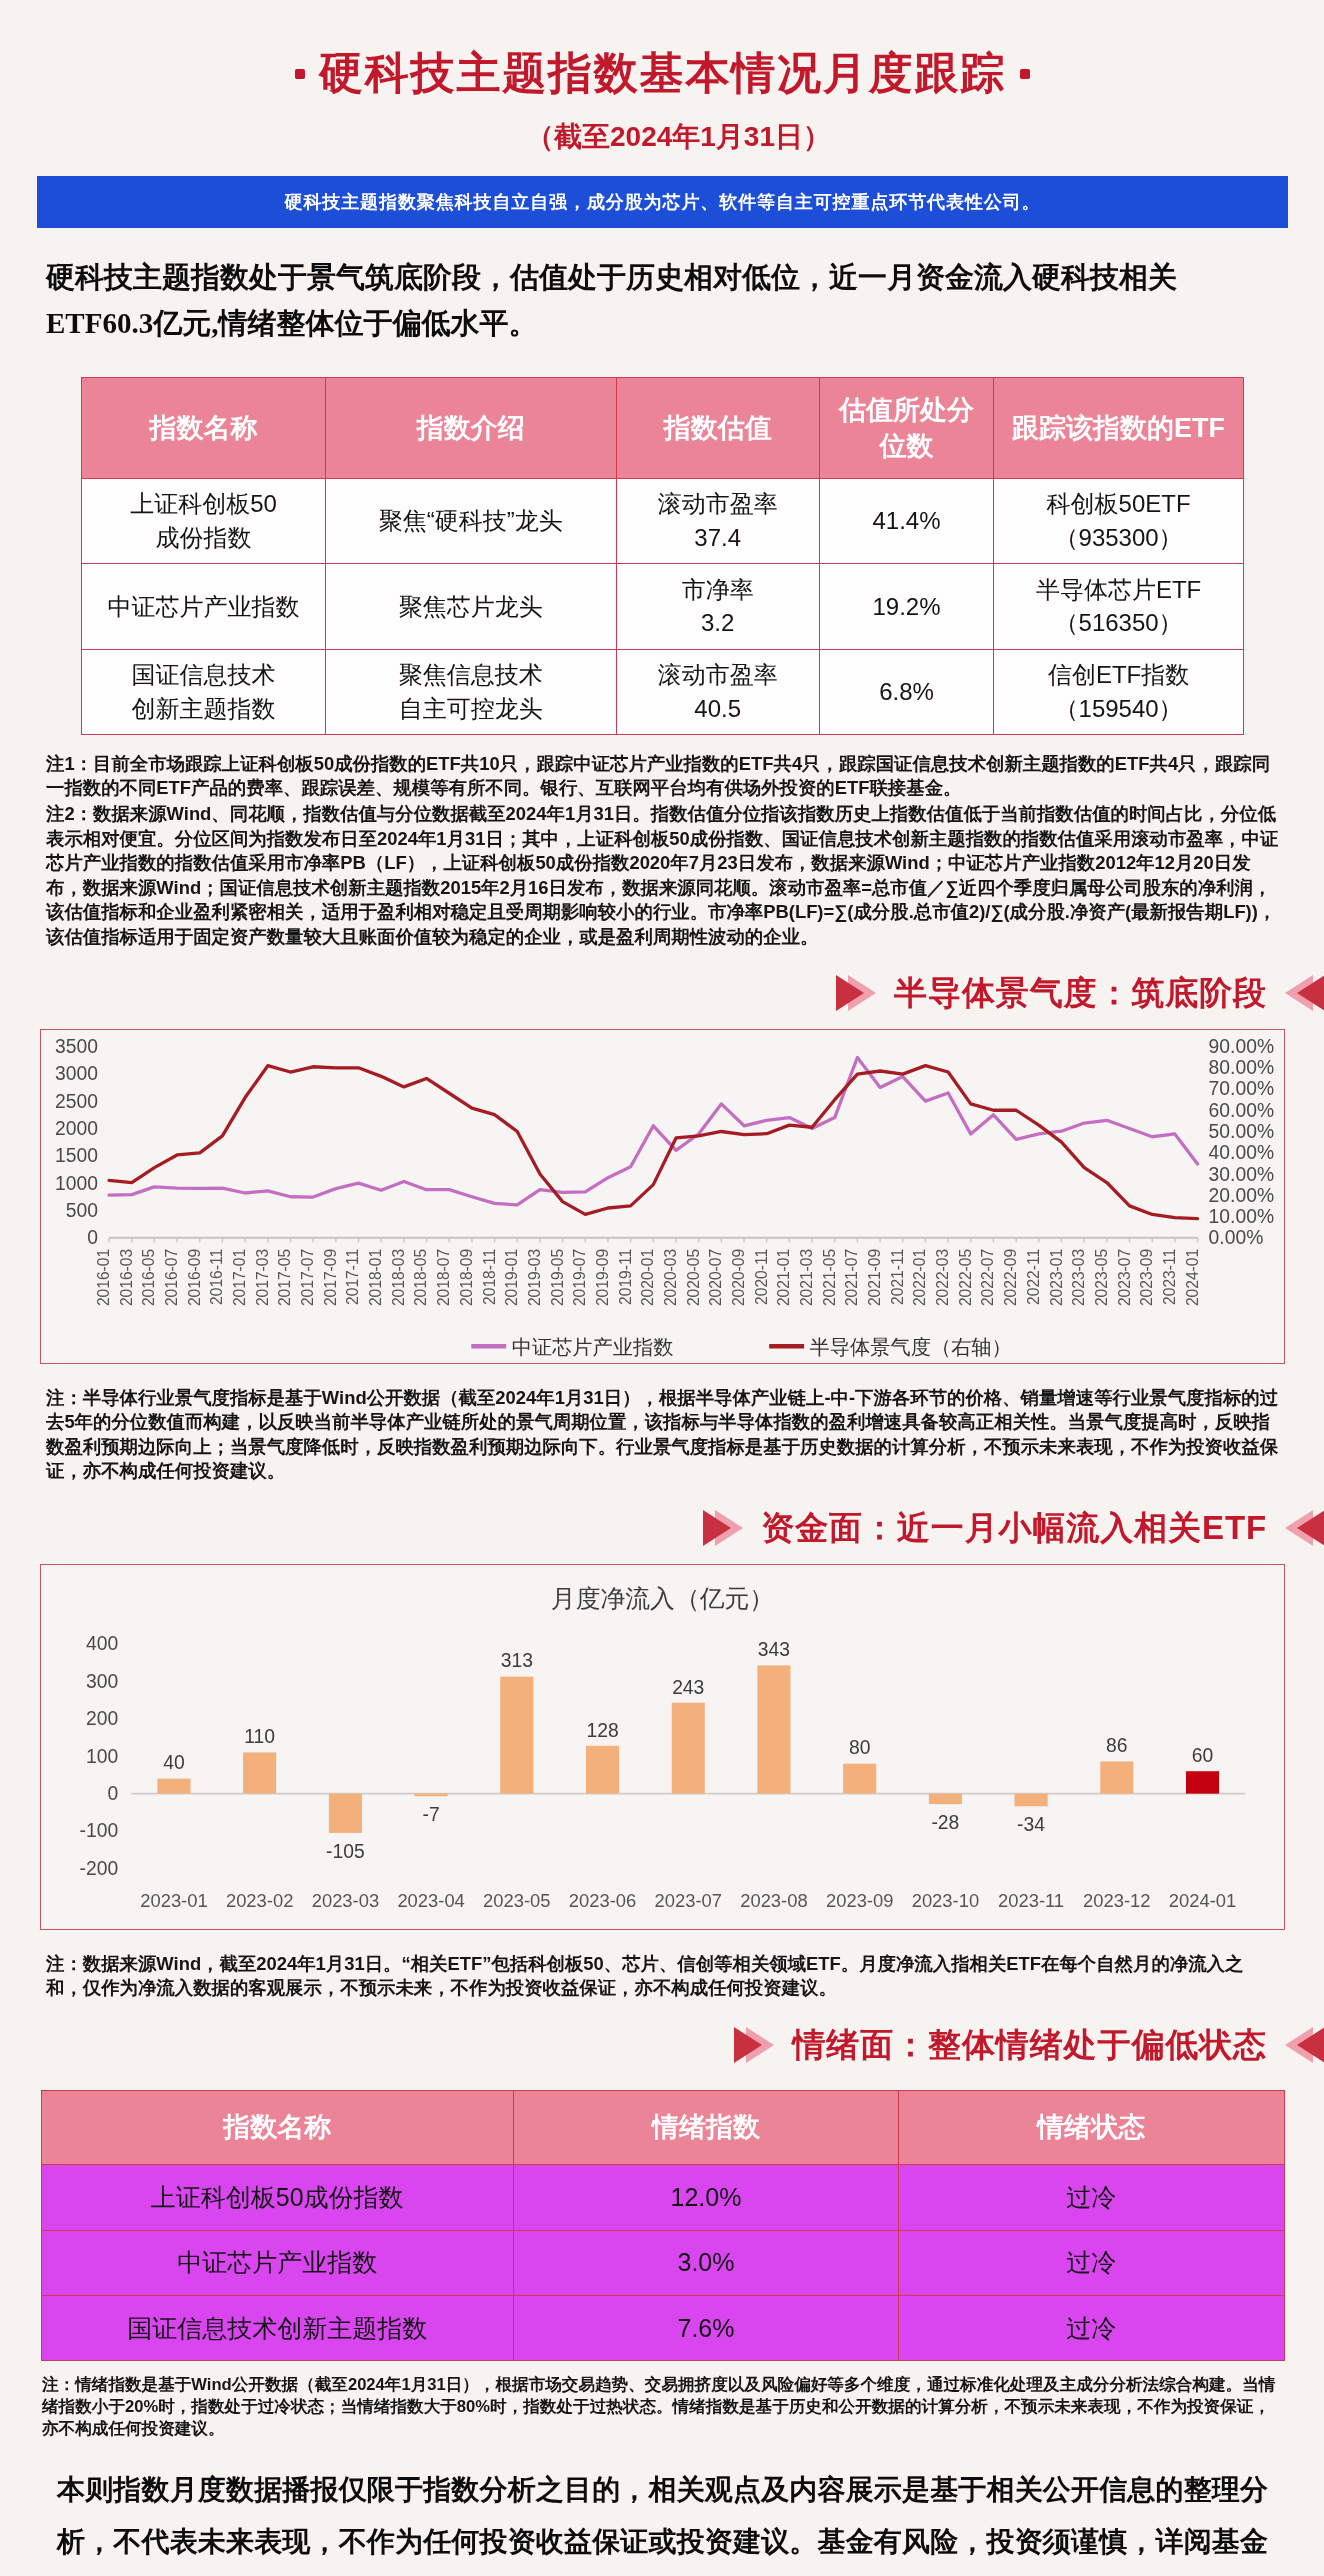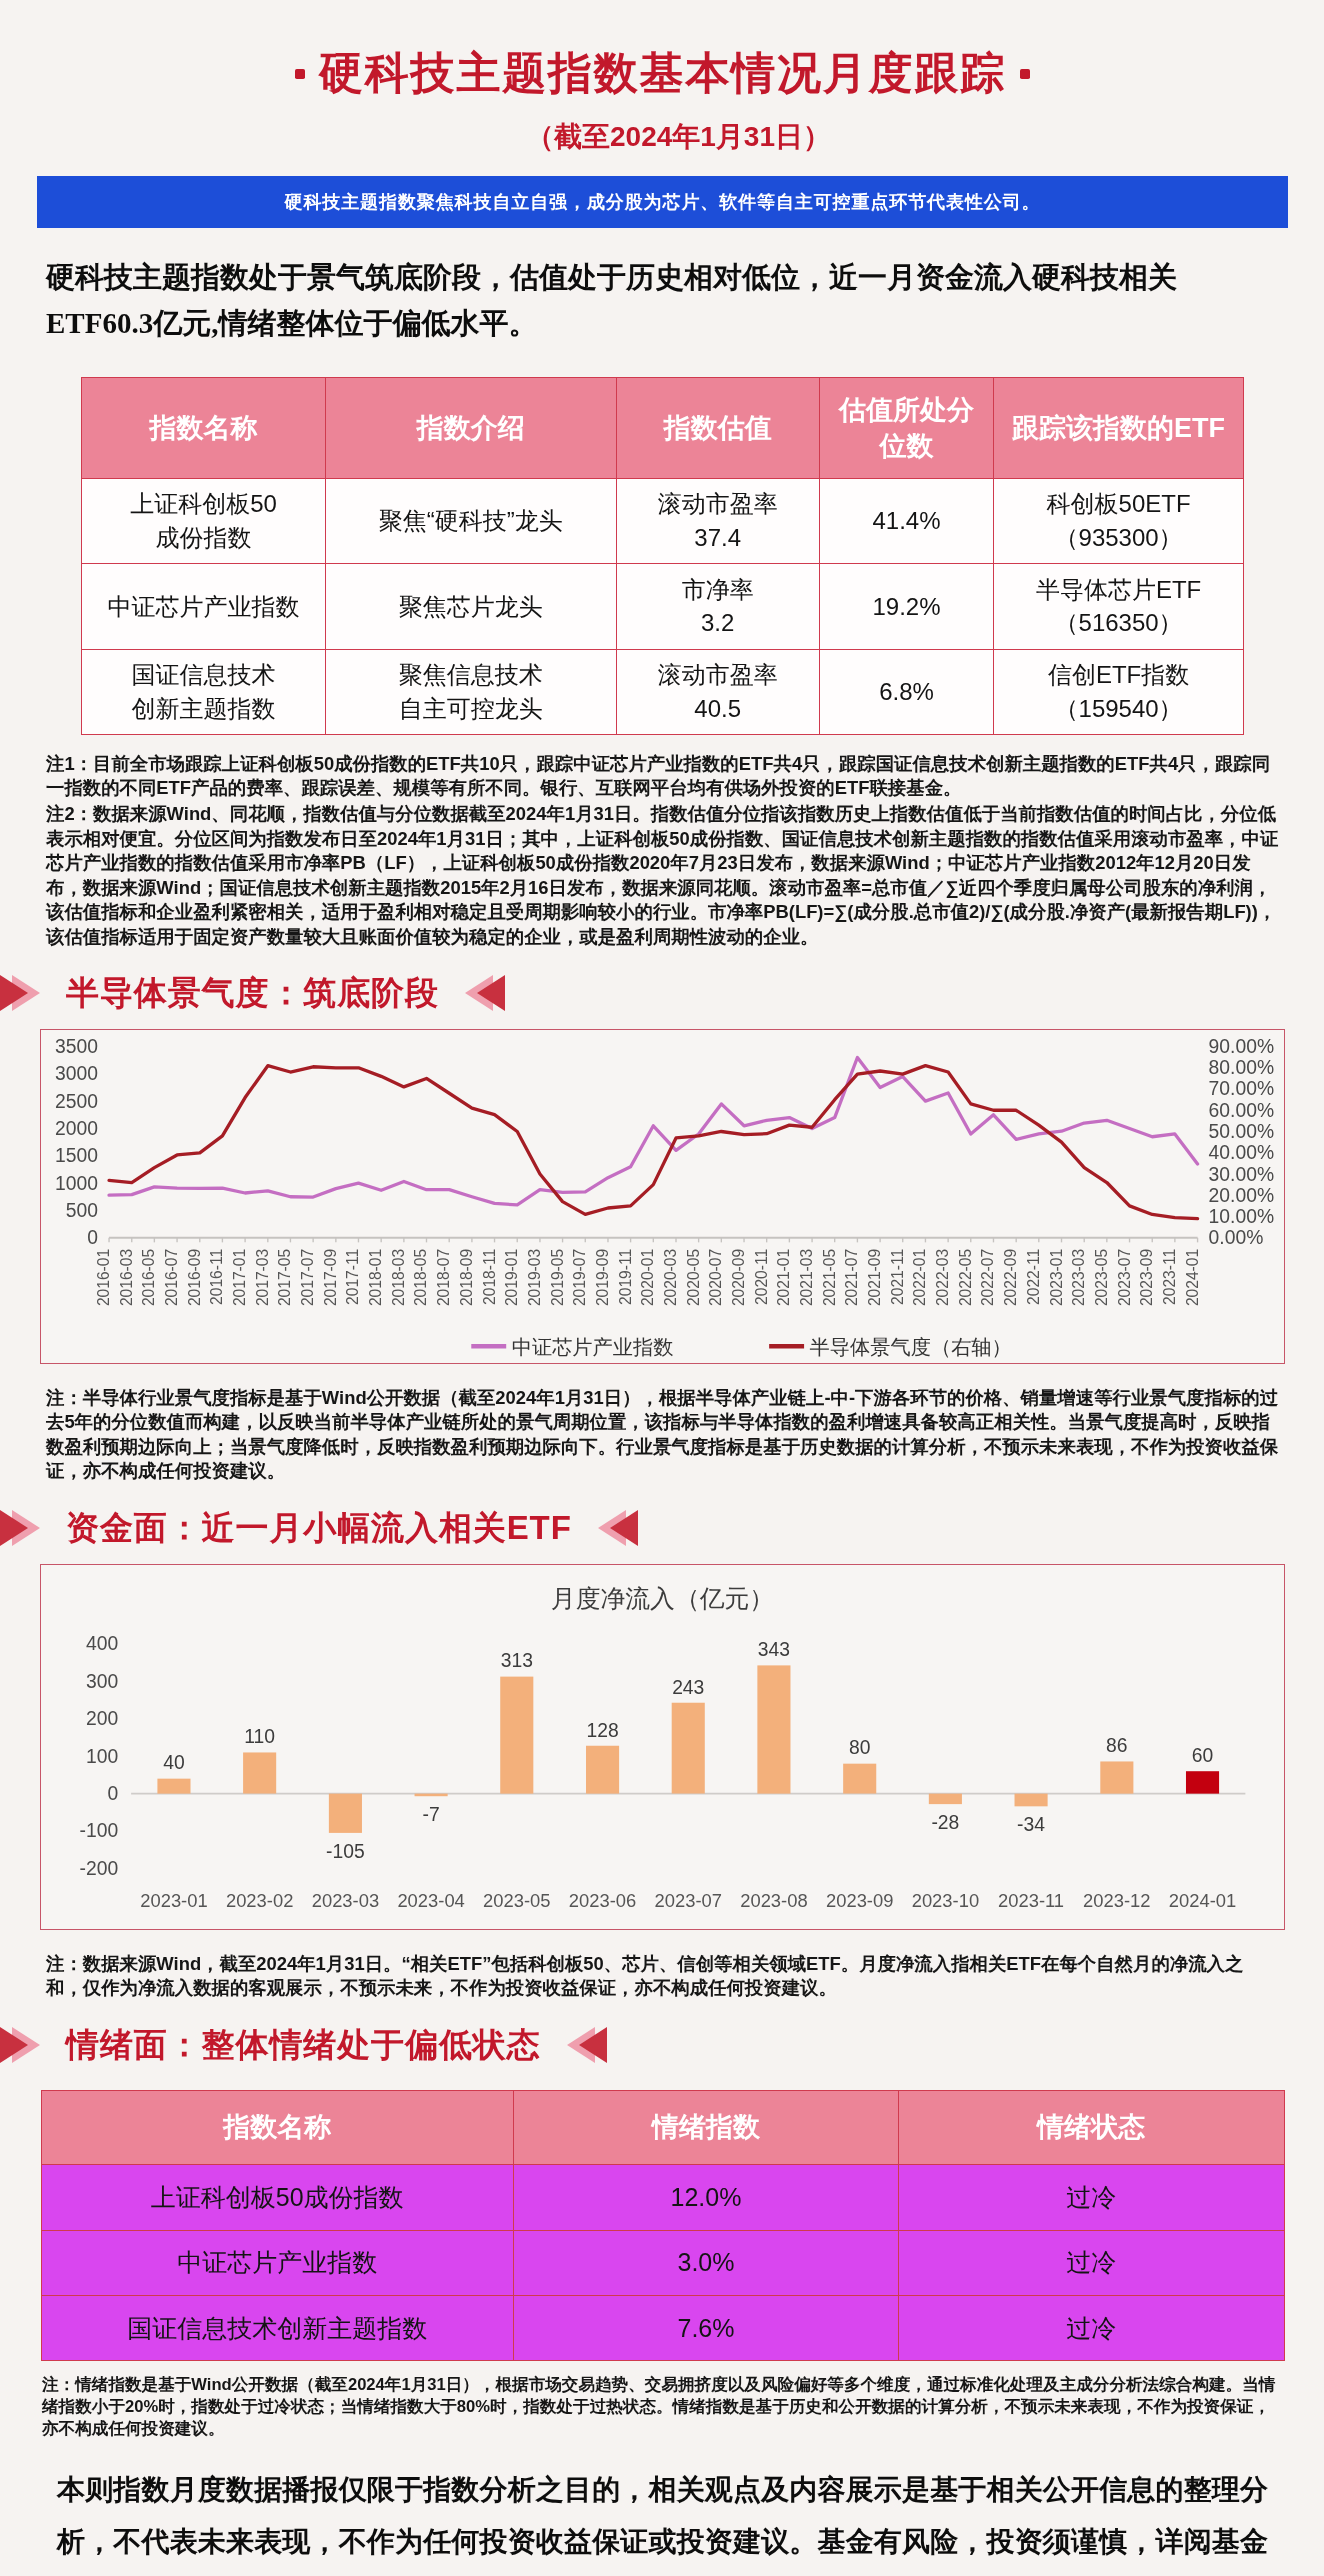--- a/index.html
+++ b/index.html
@@ -26,21 +26,21 @@
   .senti-table{margin:22px auto 0;width:1244px;}
   .senti-table th,.senti-table td{border:1.8px solid #d03a4e;text-align:center;vertical-align:middle;}
   .senti-table th{background:#ec8497;color:#fff;font-size:27px;font-weight:700;height:66px;padding:3.7px 9.2px;}
   .senti-table td{background:#d946ef;font-size:25px;font-weight:500;height:57px;padding:3.7px 9.2px;}
   
   .notes{margin:16.6px 46px 0;font-size:18.4px;font-weight:600;line-height:1.33;color:#161616;}
   .notes p{margin:0 0 1.8px 0;}
   .chart-note{margin:22px 46px 0;font-size:18.4px;font-weight:600;line-height:1.33;color:#161616;}
   .small-note{margin:13px 42px 0;font-size:16.6px;font-weight:600;line-height:1.33;color:#161616;}
   
-  .section-header{display:flex;align-items:center;justify-content:flex-start;gap:24px;margin:22px 0 13px;}
+  .section-header{display:flex;align-items:center;justify-content:flex-end;gap:16px;margin:22px 0 13px;}
   .section-title{color:#c2182b;font-size:33px;font-weight:800;letter-spacing:0.9px;}
   .arrow{position:relative;width:42px;height:39px;flex:0 0 auto;}
   .tri{position:absolute;top:0.9px;width:0;height:0;border-top:18.4px solid transparent;border-bottom:18.4px solid transparent;}
   .arrow-right .tri-light{left:12px;border-left:28px solid #ef9fae;}
   .arrow-right .tri-dark{left:0;border-left:28px solid #c8303f;}
   .arrow-left .tri-light{right:12px;border-right:28px solid #ef9fae;}
   .arrow-left .tri-dark{right:0;border-right:28px solid #c8303f;}
   
   .chart-box{margin:0 40px;border:1.8px solid #c75568;background:#f7f5f3;}
   .chart-box svg{display:block;width:100%;height:auto;font-family:inherit;}

